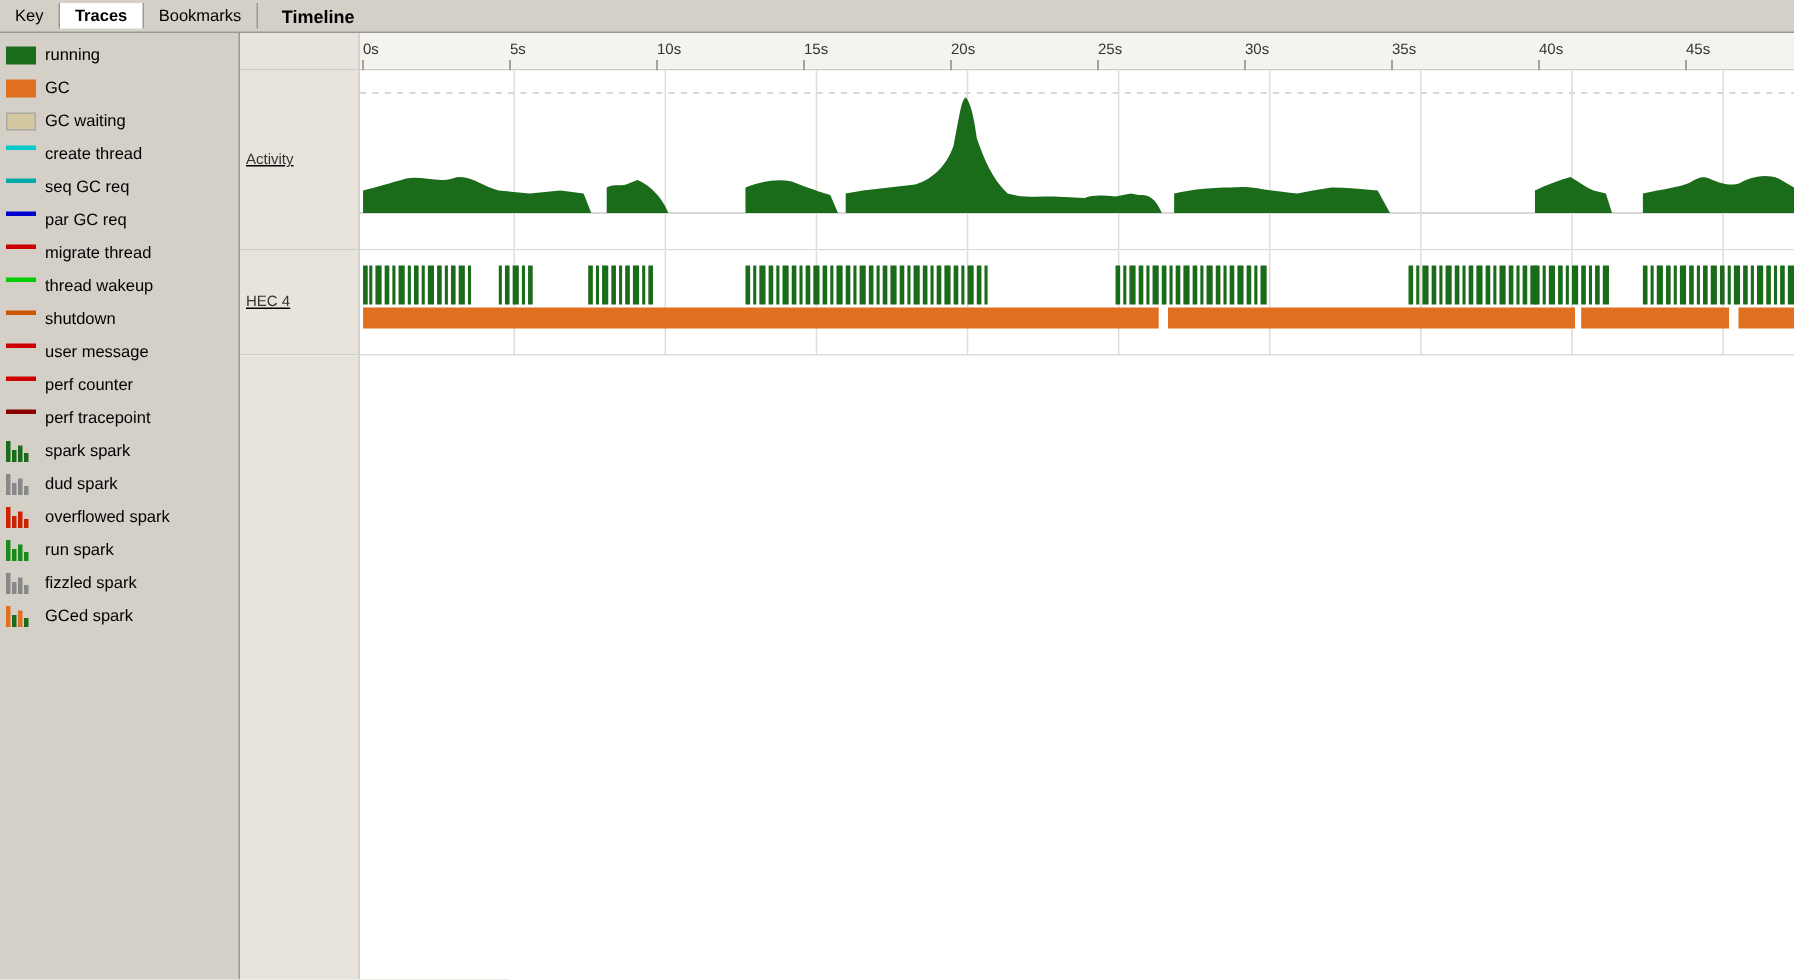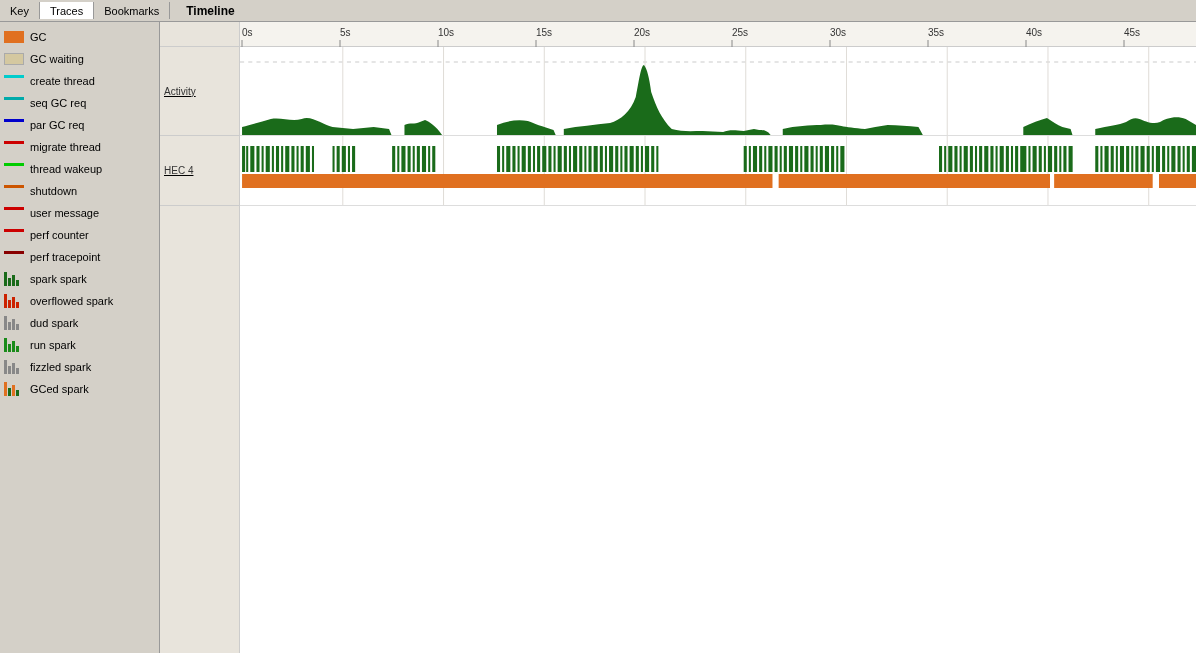--- a/index.html
+++ b/index.html
@@ -1,20 +1,20 @@
 <!DOCTYPE html>
 <html><head>
   <meta charset="utf-8">
   <style>
     * { margin: 0; padding: 0; box-sizing: border-box; }
     body { font-family: sans-serif; font-size: 11px; background: #d4d0c8; display: flex; flex-direction: column; height: 653px; overflow: hidden; }
 
     .top-bar { display: flex; align-items: center; border-bottom: 1px solid #999; background: #d4d0c8; height: 22px; }
     .tab { padding: 2px 10px; border-right: 1px solid #999; cursor: pointer; height: 17px; display: flex; align-items: center; }
-    .tab.active { background: #fff; font-weight: normal; }
+    .tab.active { background: #fff; font-weight: bold; }
 
     .main-content { display: flex; flex: 1; overflow: hidden; }
 
     .sidebar { width: 160px; min-width: 160px; background: #d4d0c8; border-right: 1px solid #999; overflow-y: auto; padding: 4px 0; }
     .legend-item { display: flex; align-items: center; padding: 2px 4px; height: 22px; }
     .legend-swatch { width: 20px; height: 12px; margin-right: 6px; flex-shrink: 0; }
     .legend-swatch.solid-green { background: #1a6b1a; }
     .legend-swatch.solid-orange { background: #e07020; }
     .legend-swatch.solid-tan { background: #d4c8a0; border: 1px solid #aaa; }
 
@@ -35,20 +35,24 @@
   <div class="tab">Key</div>
   <div class="tab active">Traces</div>
   <div class="tab">Bookmarks</div>
   <div style="padding-left:16px; font-weight:bold; font-size:12px;">Timeline</div>
 </div>
 
 <div class="main-content">
 
   <div class="sidebar">
 
+    <div class="legend-item">
+      <div class="legend-swatch solid-green"></div>
+      <span>running</span>
+    </div>
 
     <div class="legend-item">
       <div class="legend-swatch solid-orange"></div>
       <span>GC</span>
     </div>
 
     <div class="legend-item">
       <div class="legend-swatch solid-tan"></div>
       <span>GC waiting</span>
     </div>
@@ -103,36 +107,36 @@
         <div class="spark-bar" style="height:14px;"></div>
         <div class="spark-bar" style="height:8px;"></div>
         <div class="spark-bar" style="height:11px;"></div>
         <div class="spark-bar" style="height:6px;"></div>
       </div>
       <span>spark spark</span>
     </div>
 
     <div class="legend-item">
       <div class="spark-icon">
+        <div class="spark-bar gray" style="height:14px;"></div>
+        <div class="spark-bar gray" style="height:8px;"></div>
+        <div class="spark-bar gray" style="height:11px;"></div>
+        <div class="spark-bar gray" style="height:6px;"></div>
+      </div>
+      <span>dud spark</span>
+    </div>
+
+    <div class="legend-item">
+      <div class="spark-icon">
         <div class="spark-bar red" style="height:14px;"></div>
         <div class="spark-bar red" style="height:8px;"></div>
         <div class="spark-bar red" style="height:11px;"></div>
         <div class="spark-bar red" style="height:6px;"></div>
       </div>
       <span>overflowed spark</span>
-    </div>
-
-    <div class="legend-item">
-      <div class="spark-icon">
-        <div class="spark-bar gray" style="height:14px;"></div>
-        <div class="spark-bar gray" style="height:8px;"></div>
-        <div class="spark-bar gray" style="height:11px;"></div>
-        <div class="spark-bar gray" style="height:6px;"></div>
-      </div>
-      <span>dud spark</span>
     </div>
 
     <div class="legend-item">
       <div class="spark-icon">
         <div class="spark-bar" style="height:14px; background:#1a8b1a;"></div>
         <div class="spark-bar" style="height:8px; background:#1a8b1a;"></div>
         <div class="spark-bar" style="height:11px; background:#1a8b1a;"></div>
         <div class="spark-bar" style="height:6px; background:#1a8b1a;"></div>
       </div>
       <span>run spark</span>
@@ -188,21 +192,21 @@
                 <line x1="688" y1="18" x2="688" y2="25" stroke="#888"></line>
               <text x="786" y="14">40s</text>
                 <line x1="786" y1="18" x2="786" y2="25" stroke="#888"></line>
               <text x="884" y="14">45s</text>
                 <line x1="884" y1="18" x2="884" y2="25" stroke="#888"></line>
             </g>
           </svg>
         </div>
       </div>
 
-      <div style="display:flex; height:89px;">
+      <div style="display:flex; height:120px;">
         <div style="width:80px; min-width:80px; background:#e8e4dc; border-right:1px solid #ccc; border-bottom:1px solid #ccc; display:flex; align-items:center; padding:4px; font-size:10px; color:#333;">Activity</div>
         <div style="flex:1; position:relative; background:#fff; border-bottom:1px solid #ddd; overflow:hidden;">
           <svg width="100%" height="120" style="display:block;" preserveAspectRatio="none" viewBox="0 0 930 120">
 
             <line x1="0" y1="15" x2="930" y2="15" stroke="#ccc" stroke-dasharray="4,4"></line>
 
             <line x1="0" y1="95" x2="930" y2="95" stroke="#ccc"></line>
 
             <line x1="100" y1="0" x2="100" y2="120" stroke="#e0ddd8"></line>
             <line x1="198" y1="0" x2="198" y2="120" stroke="#e0ddd8"></line>

